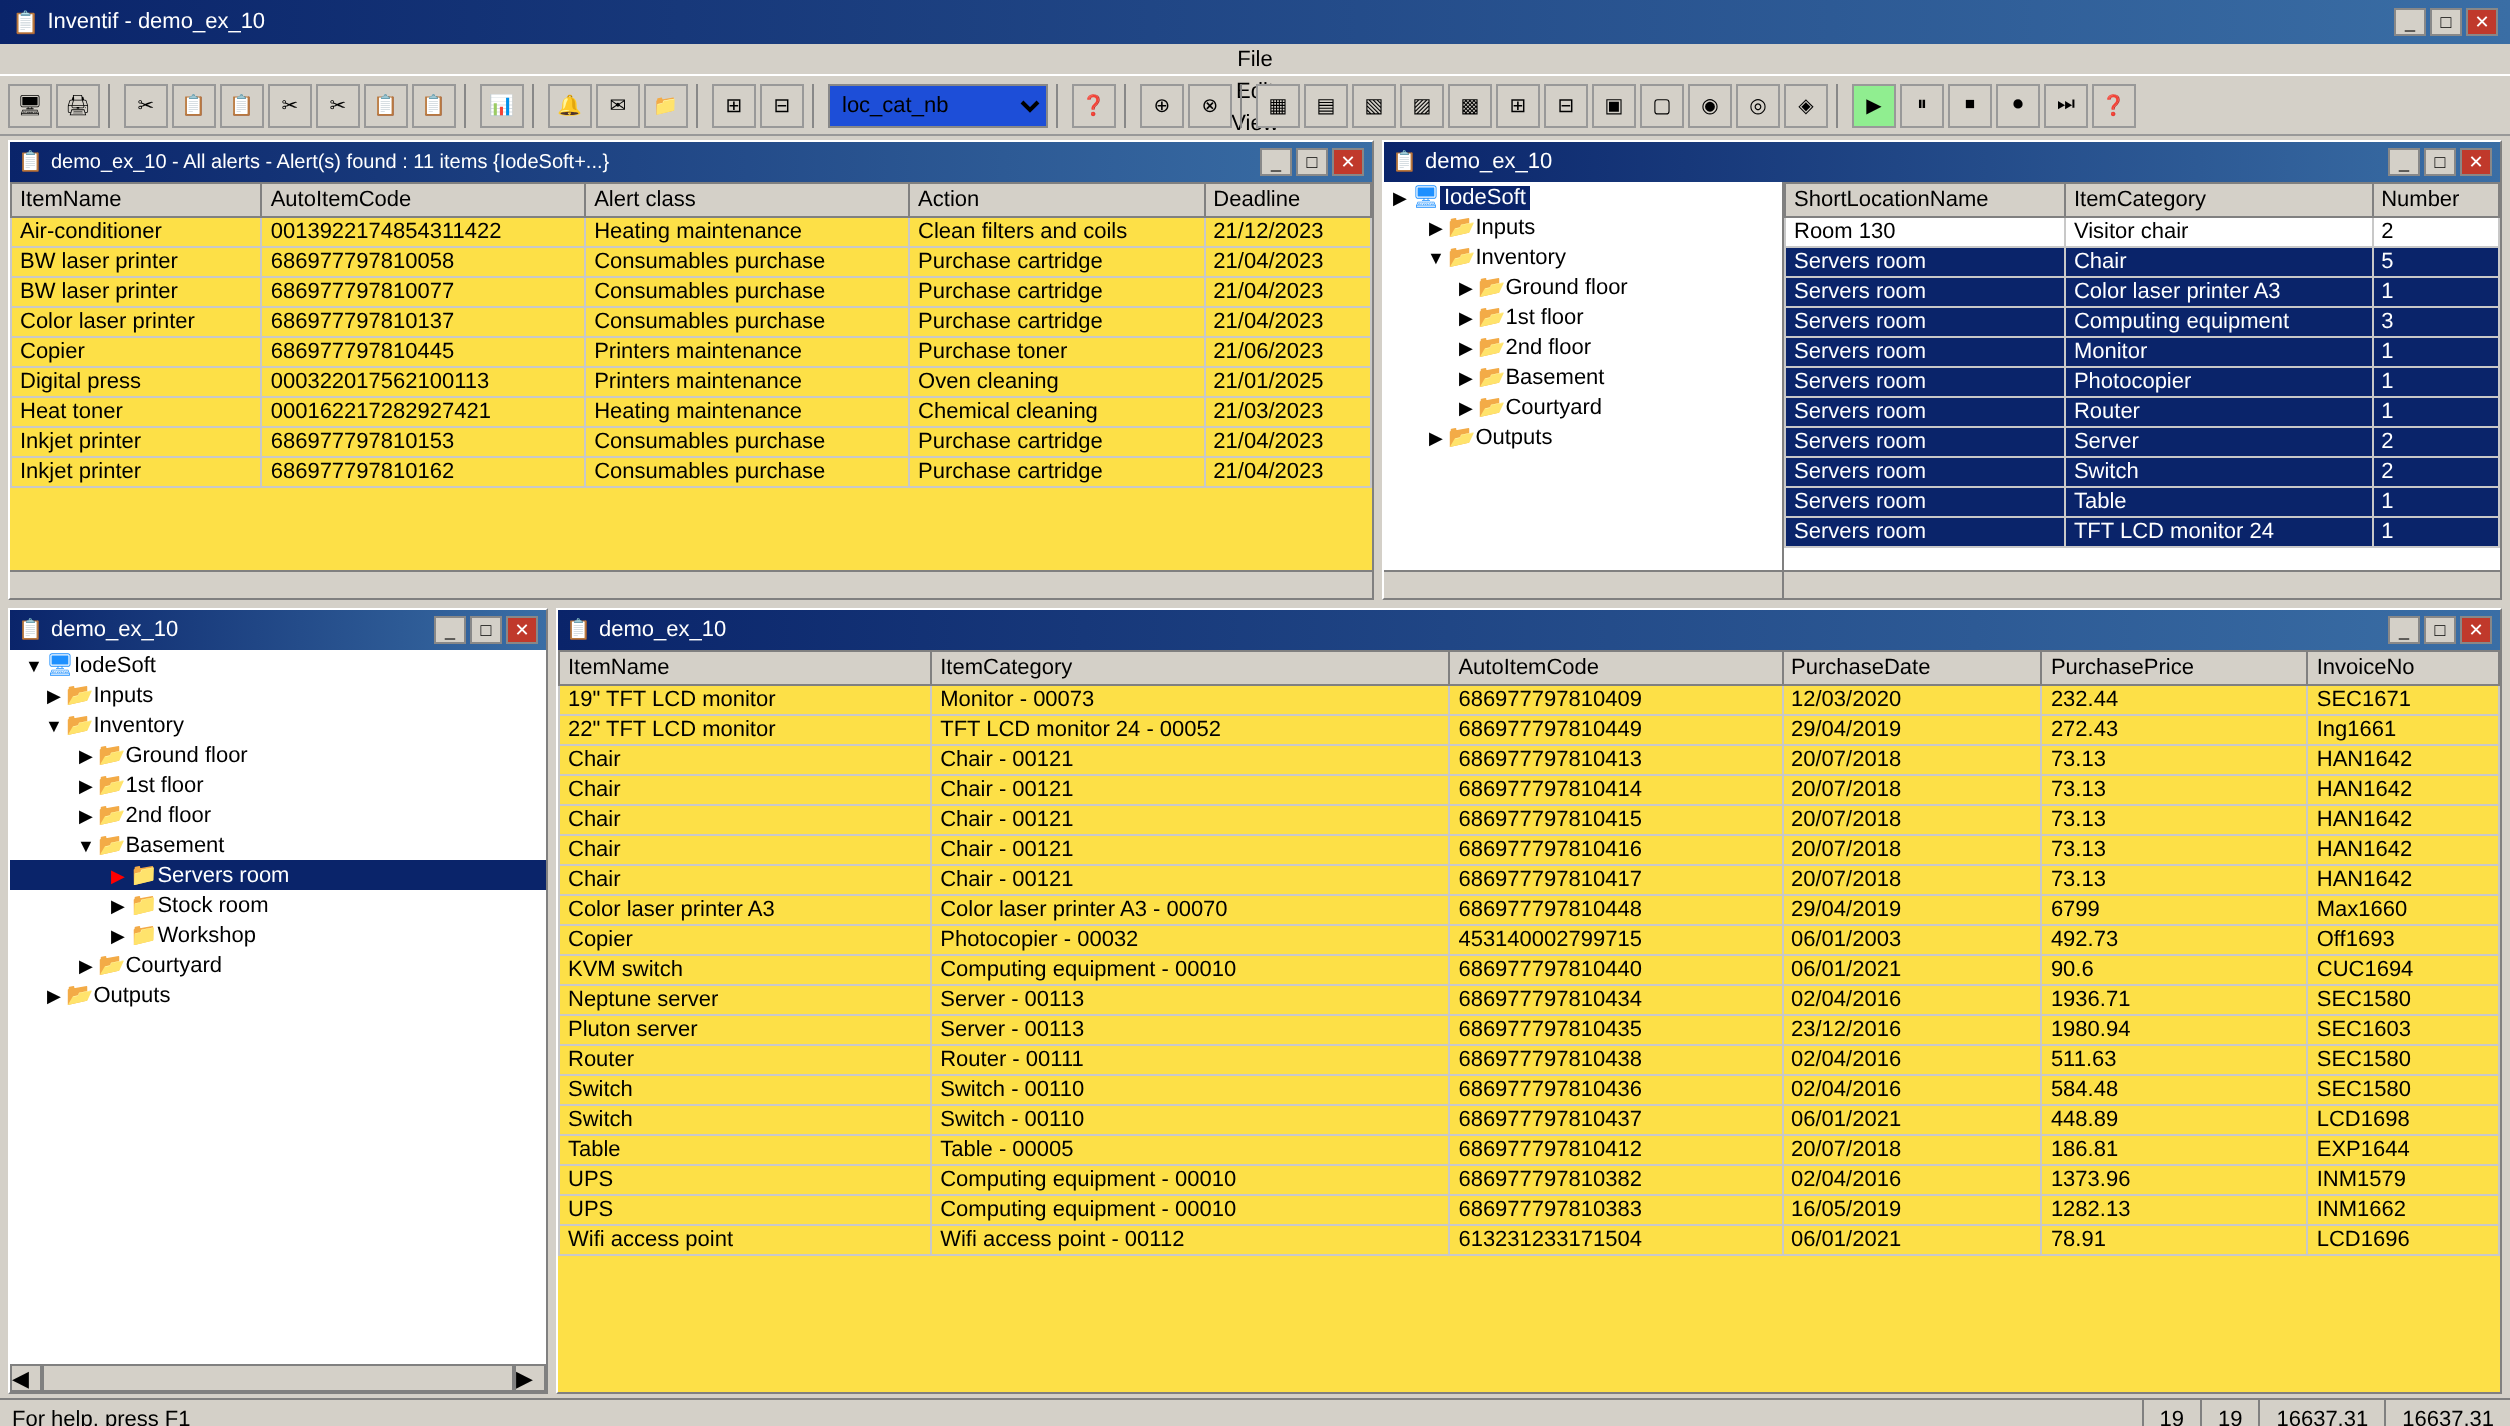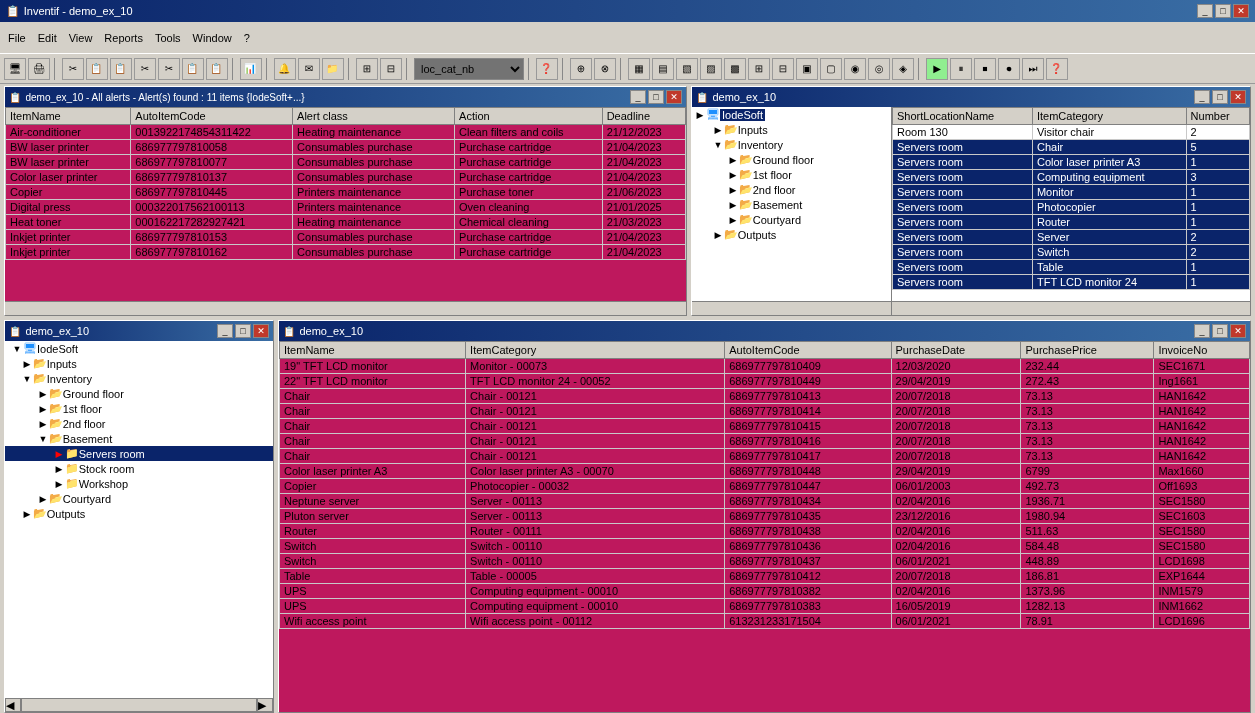--- a/index.html
+++ b/index.html
@@ -15,25 +15,26 @@
       padding: 0 6px;
       justify-content: space-between;
     }
     .app-title-bar .title { font-size: 11px; display: flex; align-items: center; gap: 4px; }
     .app-title-bar .controls { display: flex; gap: 2px; }
     .app-title-bar .controls span { width: 16px; height: 14px; background: #d4d0c8; border: 1px solid #888; display: flex; align-items: center; justify-content: center; font-size: 9px; color: #000; cursor: pointer; }
     
     
     .menu-bar {
       background: #d4d0c8;
-      height: 32px;
+      height: 16px;
       display: flex;
       align-items: center;
       padding: 0 2px;
       border-bottom: 1px solid #fff;
+      flex-direction: column;
     }
     .menu-bar span { padding: 2px 6px; cursor: pointer; font-size: 11px; }
     
     
     .toolbar {
       background: #d4d0c8;
       height: 30px;
       display: flex;
       align-items: center;
       padding: 2px 4px;
@@ -44,21 +45,21 @@
       width: 22px; height: 22px;
       background: #d4d0c8;
       border: 1px solid #999;
       display: flex; align-items: center; justify-content: center;
       cursor: pointer; font-size: 10px;
     }
     .toolbar-sep { width: 4px; height: 22px; border-left: 1px solid #888; margin: 0 2px; }
     .toolbar-combo {
       height: 22px; width: 110px;
       border: 1px solid #888;
-      background: #737373;
+      background: #1d4ed8;
       padding: 0 2px;
       font-size: 11px;
     }
     
     
     .window {
       background: #d4d0c8;
       border: 1px solid #fff;
       border-right: 1px solid #808080;
       border-bottom: 1px solid #808080;
@@ -103,21 +104,21 @@
     .data-table td {
       border: 1px solid #c8c8c8;
       padding: 1px 4px;
       white-space: nowrap;
     }
     .data-table tr.selected td { background: #0a246a; color: white; }
     
     .table-container {
       overflow: auto;
       flex: 1;
-      background: #be185d;
+      background: #fde047;
     }
     
     
     .tree-container {
       overflow: auto;
       background: white;
       flex: 1;
     }
     .tree-item {
       display: flex;
@@ -672,24 +673,32 @@
                 <td>Color laser printer A3</td>
                 <td>Color laser printer A3 - 00070</td>
                 <td>686977797810448</td>
                 <td>29/04/2019</td>
                 <td>6799</td>
                 <td>Max1660</td>
               </tr>
               <tr>
                 <td>Copier</td>
                 <td>Photocopier - 00032</td>
-                <td>686977797810447</td>
+                <td>453140002799715</td>
                 <td>06/01/2003</td>
                 <td>492.73</td>
                 <td>Off1693</td>
+              </tr>
+              <tr>
+                <td>KVM switch</td>
+                <td>Computing equipment - 00010</td>
+                <td>686977797810440</td>
+                <td>06/01/2021</td>
+                <td>90.6</td>
+                <td>CUC1694</td>
               </tr>
               <tr>
                 <td>Neptune server</td>
                 <td>Server - 00113</td>
                 <td>686977797810434</td>
                 <td>02/04/2016</td>
                 <td>1936.71</td>
                 <td>SEC1580</td>
               </tr>
               <tr>

